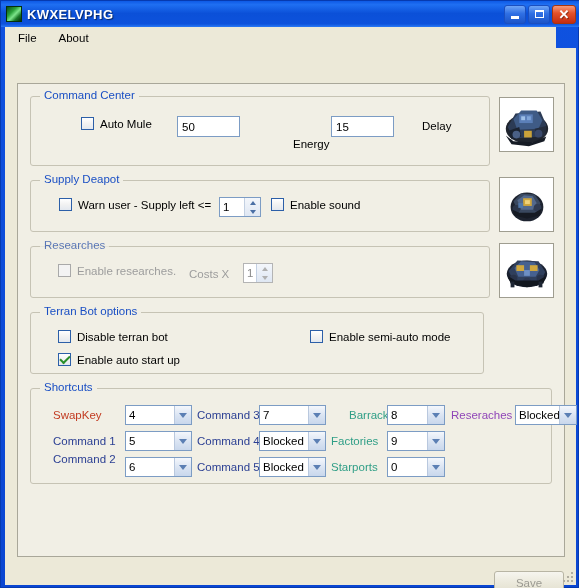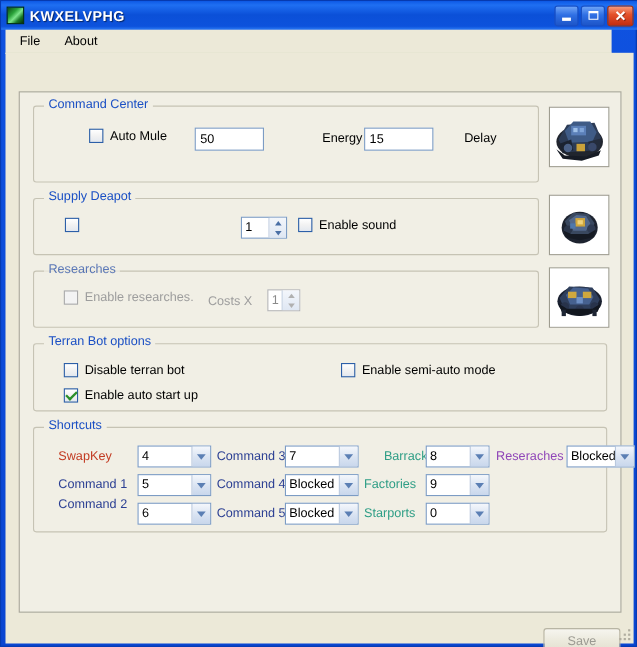--- a/index.html
+++ b/index.html
@@ -181,29 +181,30 @@
 
     <div class="tabpanel">
 
       <div class="group" style="left:12px;top:12px;width:460px;height:70px;">
         <div class="group-title">Command Center</div>
         <div class="row" style="left:50px;top:20px;">
           <span class="cb"></span>
           <span class="lbl">Auto Mule</span>
         </div>
         <div class="tbox" style="position:absolute;left:146px;top:19px;width:63px;">50</div>
-        <span class="lbl" style="position:absolute;left:230px;top:23px;margin-left:0;padding-left:32px;">Energy</span>
+        <span class="lbl" style="position:absolute;left:230px;top:41px;margin-left:0;padding-left:32px;">Energy</span>
         <div class="tbox" style="position:absolute;left:300px;top:19px;width:63px;">15</div>
         <span class="lbl" style="position:absolute;left:391px;top:23px;margin-left:0;">Delay</span>
       </div>
 
       <div class="group" style="left:12px;top:96px;width:460px;height:52px;">
         <div class="group-title">Supply Deapot</div>
         <div class="row" style="left:28px;top:17px;">
           <span class="cb"></span>
+          <span class="lbl">Warn user - Supply left &lt;=</span>
         </div>
         <div class="spin" style="position:absolute;left:188px;top:16px;width:42px;">
           <span class="val">1</span>
           <span class="btns">
             <i>
                 <b class="caret-u"></b>
               </i>
             <i>
                 <b class="caret-d"></b>
               </i>
@@ -228,21 +229,21 @@
             <i>
                 <b class="caret-u"></b>
               </i>
             <i>
                 <b class="caret-d"></b>
               </i>
           </span>
         </div>
       </div>
 
-      <div class="group" style="left:12px;top:228px;width:522px;height:62px;">
+      <div class="group" style="left:12px;top:228px;width:454px;height:62px;">
         <div class="group-title">Terran Bot options</div>
         <div class="row" style="left:27px;top:17px;">
           <span class="cb"></span>
           <span class="lbl">Disable terran bot</span>
         </div>
         <div class="row" style="left:27px;top:40px;">
           <span class="cb checked"></span>
           <span class="lbl">Enable auto start up</span>
         </div>
         <div class="row" style="left:279px;top:17px;">

